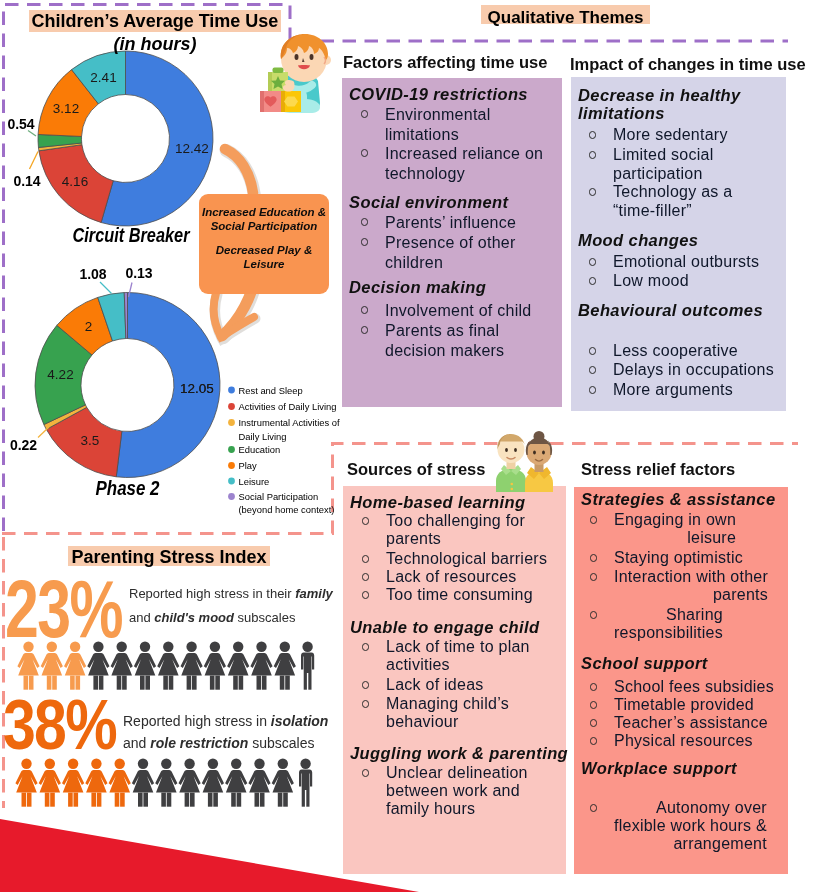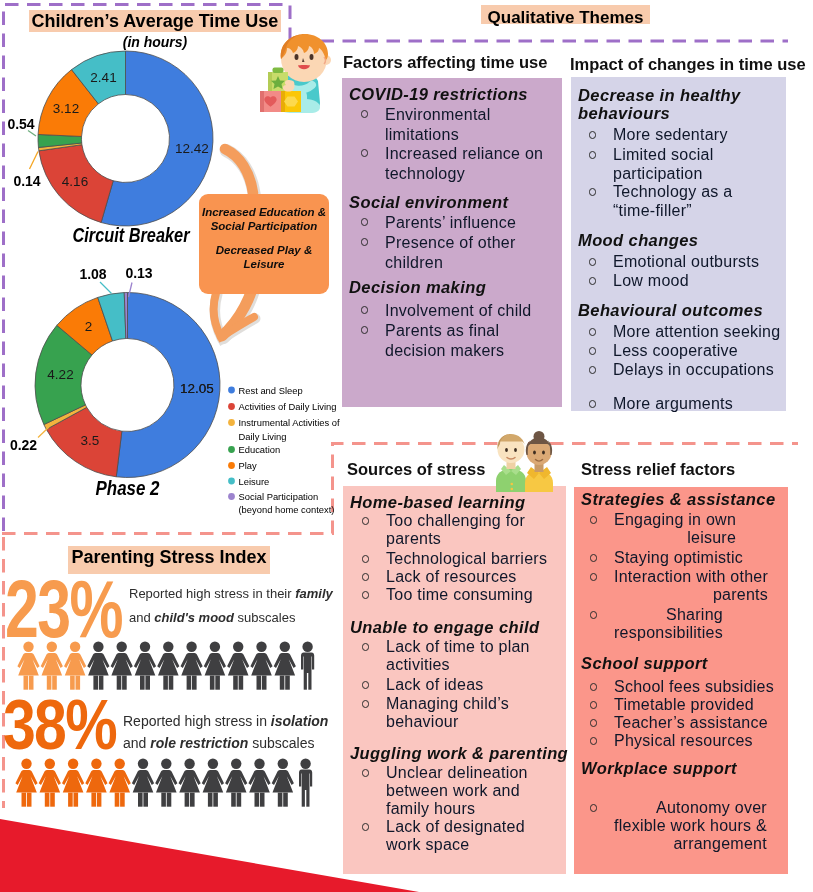--- a/index.html
+++ b/index.html
@@ -105,21 +105,21 @@
       <text x="238.5" y="469">Play</text>
     <circle cx="231.5" cy="481" r="3.4" fill="#45BEC7"></circle>
       <text x="238.5" y="484.5">Leisure</text>
     <circle cx="231.5" cy="496.5" r="3.4" fill="#9C83CE"></circle>
       <text x="238.5" y="500">Social Participation</text>
     <text x="238.5" y="512.5">(beyond home context)</text>
   </g>
 </svg>
 
 <div class="abs peach" style="left:29px;top:10px;width:252px;height:22px;font-size:18px;line-height:22px;white-space:nowrap;">Children’s Average Time Use</div>
-<div class="abs" style="left:29px;top:34px;width:252px;text-align:center;font-weight:bold;font-style:italic;font-size:14px;color:#000;">(in hours)</div>
+<div class="abs" style="left:29px;top:34px;width:252px;text-align:center;font-weight:bold;font-style:italic;font-size:18px;color:#000;">(in hours)</div>
 <div class="abs peach" style="left:481px;top:5px;width:169px;height:19px;font-size:17px;line-height:25px;">Qualitative Themes</div>
 <div class="abs colhead" style="left:343px;top:53px;">Factors affecting time use</div>
 <div class="abs colhead" style="left:570px;top:55px;">Impact of changes in time use</div>
 
 <div class="abs" style="left:199px;top:194px;width:130px;height:100px;background:#F99450;border-radius:9px;
      font-weight:bold;font-style:italic;font-size:11.5px;line-height:14px;color:#0d0d0d;text-align:center;white-space:nowrap;">
   <div style="margin-top:11px;">Increased Education &amp;<br>Social Participation</div>
   <div style="margin-top:10px;">Decreased Play &amp;<br>Leisure</div>
 </div>
 
@@ -129,68 +129,66 @@
   <div class="li" style="left:18px;top:66px;"><s class="b"></s>Increased reliance on<br>technology</div>
   <div class="hh" style="left:7px;top:115px;">Social environment</div>
   <div class="li" style="left:18px;top:155px;"><s class="b"></s>Presence of other<br>children</div>
   <div class="li" style="left:18px;top:135px;"><s class="b"></s>Parents’ influence</div>
   <div class="hh" style="left:7px;top:200px;">Decision making</div>
   <div class="li" style="left:18px;top:223px;"><s class="b"></s>Involvement of child</div>
   <div class="li" style="left:18px;top:243px;"><s class="b"></s>Parents as final<br>decision makers</div>
 </div>
 
 <div class="box bx2" style="left:571px;top:77px;width:215px;height:334px;background:#D5D4E8;">
-  <div class="hh hh2" style="left:7px;top:9px;width:200px;">Decrease in healthy behaviours</div>
+  <div class="hh hh2" style="left:7px;top:9px;width:200px;">Decrease in healthy limitations</div>
   <div class="li" style="left:17px;top:49px;"><s class="b"></s>More sedentary</div>
   <div class="li" style="left:17px;top:69px;"><s class="b"></s>Limited social<br>participation</div>
   <div class="li" style="left:17px;top:106px;"><s class="b"></s>Technology as a<br>“time-filler”</div>
   <div class="hh" style="left:7px;top:154px;">Mood changes</div>
   <div class="li" style="left:17px;top:176px;"><s class="b"></s>Emotional outbursts</div>
   <div class="li" style="left:17px;top:195px;"><s class="b"></s>Low mood</div>
   <div class="hh" style="left:7px;top:224px;">Behavioural outcomes</div>
-  <div class="li" style="left:17px;top:246px;"><s class="b"></s>More attention seeking</div>
   <div class="li" style="left:17px;top:265px;"><s class="b"></s>Less cooperative</div>
   <div class="li" style="left:17px;top:284px;"><s class="b"></s>Delays in occupations</div>
-  <div class="li" style="left:17px;top:304px;margin-top:14px;"><s class="b"></s>More arguments</div>
+  <div class="li" style="left:17px;top:304px;"><s class="b"></s>More arguments</div>
 </div>
 
 <div class="abs colhead" style="left:347px;top:460px;">Sources of stress</div>
 <div class="abs colhead" style="left:581px;top:460px;">Stress relief factors</div>
 
 <div class="box bx3" style="left:343px;top:486px;width:223px;height:388px;background:#FAC6C0;">
   <div class="hh" style="left:7px;top:7px;">Home-based learning</div>
   <div class="li" style="left:18px;top:26px;"><s class="b"></s>Too challenging for<br>parents</div>
   <div class="li" style="left:18px;top:64px;"><s class="b"></s>Technological barriers</div>
   <div class="li" style="left:18px;top:82px;"><s class="b"></s>Lack of resources</div>
   <div class="li" style="left:18px;top:100px;"><s class="b"></s>Too time consuming</div>
   <div class="hh" style="left:7px;top:132px;">Unable to engage child</div>
   <div class="li" style="left:18px;top:152px;"><s class="b"></s>Lack of time to plan<br>activities</div>
   <div class="li" style="left:18px;top:190px;"><s class="b"></s>Lack of ideas</div>
   <div class="li" style="left:18px;top:209px;"><s class="b"></s>Managing child’s<br>behaviour</div>
   <div class="hh" style="left:7px;top:258px;">Juggling work &amp; parenting</div>
   <div class="li" style="left:18px;top:278px;"><s class="b"></s>Unclear delineation<br>between work and<br>family hours</div>
-  <div class="li" style="left:18px;top:332px;"><s class="b"></s>Lack of designated<br>work space</div>
 </div>
 
 <div class="box bx4" style="left:574px;top:487px;width:214px;height:387px;background:#FB968A;text-align:right;">
   <div class="hh" style="left:7px;top:3px;">Strategies &amp; assistance</div>
   <div class="li" style="left:15px;top:24px;"><s class="b"></s>Engaging in own<br>leisure</div>
   <div class="li" style="left:15px;top:62px;"><s class="b"></s>Staying optimistic</div>
   <div class="li" style="left:15px;top:81px;"><s class="b"></s>Interaction with other<br>parents</div>
   <div class="li" style="left:15px;top:119px;"><s class="b"></s>Sharing<br>responsibilities</div>
   <div class="hh" style="left:7px;top:167px;">School support</div>
   <div class="li" style="left:15px;top:191px;"><s class="b"></s>School fees subsidies</div>
   <div class="li" style="left:15px;top:209px;"><s class="b"></s>Timetable provided</div>
   <div class="li" style="left:15px;top:227px;"><s class="b"></s>Teacher’s assistance</div>
   <div class="li" style="left:15px;top:245px;"><s class="b"></s>Physical resources</div>
   <div class="hh" style="left:7px;top:272px;">Workplace support</div>
   <div class="li" style="left:15px;top:312px;"><s class="b"></s>Autonomy over<br>flexible work hours &amp;<br>arrangement</div>
 </div>
 
-<div class="abs peach" style="left:68px;top:546px;width:202px;height:28px;font-size:18px;line-height:23px;">Parenting Stress Index</div>
+<div class="abs peach" style="left:68px;top:546px;width:202px;height:20px;font-size:18px;line-height:23px;">Parenting Stress Index</div>
 
 <div class="abs" style="left:5px;top:577px;width:200px;height:64px;font-weight:bold;font-size:81px;line-height:64px;
      color:#F79B4E;transform:scaleX(0.75);transform-origin:0 0;letter-spacing:-2px;">23%</div>
 <div class="abs" style="left:129px;top:582px;font-size:13px;line-height:24px;color:#2d2d2d;">
   Reported high stress in their <b><i>family</i></b><br>and <b><i>child's mood</i></b> subscales</div>
 
 <div class="abs" style="left:3px;top:697px;width:200px;height:56px;font-weight:bold;font-size:71px;line-height:56px;
      color:#EE680D;transform:scaleX(0.83);transform-origin:0 0;letter-spacing:-2px;">38%</div>
 <div class="abs" style="left:123px;top:710px;font-size:14px;line-height:22px;color:#2d2d2d;">
   Reported high stress in <b><i>isolation</i></b><br>and <b><i>role restriction</i></b> subscales</div>

